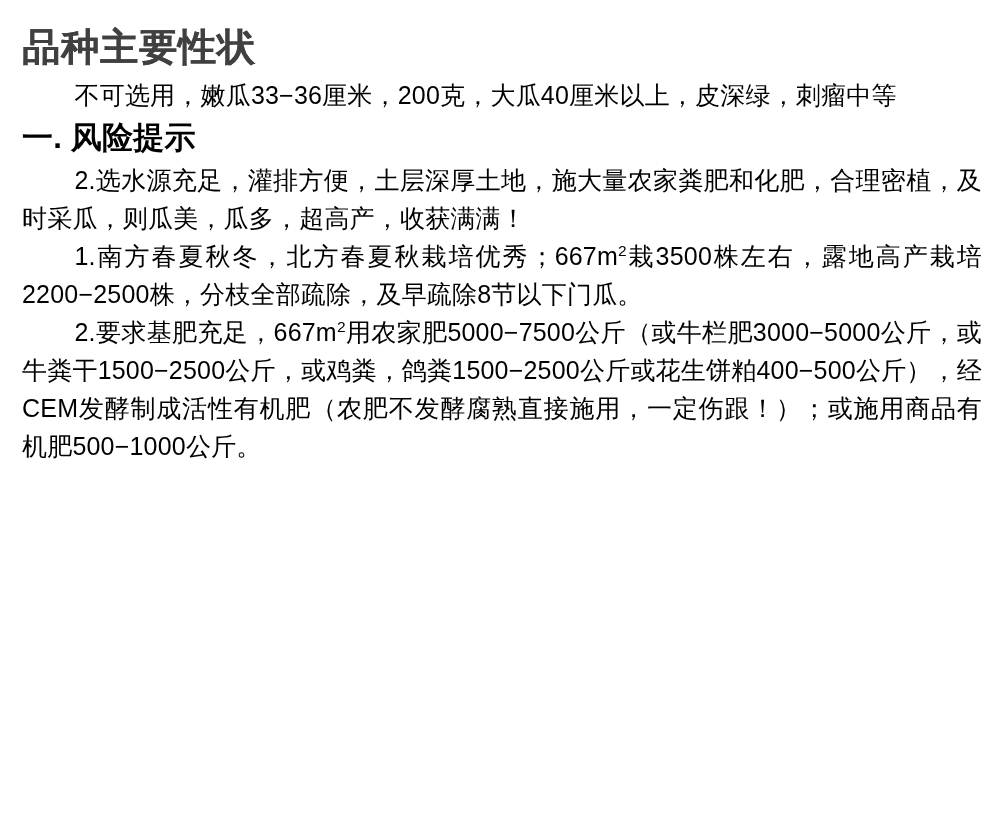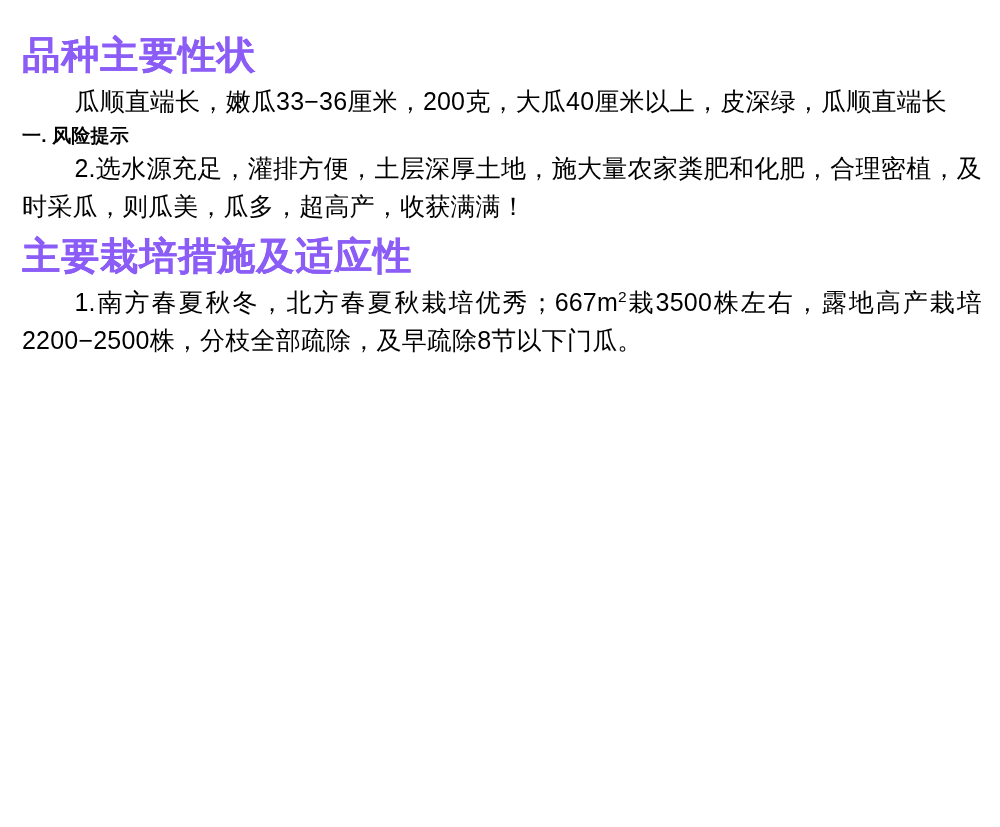--- a/index.html
+++ b/index.html
@@ -15,47 +15,47 @@
     overflow: hidden;
   }
   .page {
     position: relative;
     width: 1000px;
     height: 827px;
     box-sizing: border-box;
     padding: 24px 18px 0 22px;
   }
   .heading {
-    font-family: Liberation Serif, serif;
+    font-family: Liberation Mono, monospace;
     font-weight: bold;
     font-size: 38px;
     line-height: 1.15;
-    color: #8b5cf6;
+    color: #404040;
     letter-spacing: 1px;
-    margin: 10px 0 4px 0;
+    margin: 4px 0 4px 0;
     text-shadow: 0.5px 0 0 currentColor;
   }
   .heading-2 {
     margin-top: 10px;
   }
   .para {
     font-size: 25px;
     line-height: 1.52;
     margin: 0;
     text-align: justify;
     letter-spacing: 0.2px;
   }
   .indent {
     text-indent: 2.1em;
   }
   .indent-small {
     text-indent: 1.9em;
   }
   .sub-heading {
-    font-size: 19px;
+    font-size: 31px;
     line-height: 1.45;
     margin: 2px 0 0 0;
     font-weight: bold;
     letter-spacing: 0.2px;
   }
   .block {
     margin-bottom: 0px;
   }
   sup {
     font-size: 0.62em;
@@ -63,27 +63,27 @@
     line-height: 0;
   }
 </style>
 </head>
 <body>
 
 <div class="page">
 
   <h1 class="heading">品种主要性状</h1>
 
-  <p class="para indent block">瓜顺直端长，嫩瓜33−36厘米，200克，大瓜40厘米以上，皮深绿，瓜顺直端长</p>
+  <p class="para indent block">不可选用，嫩瓜33−36厘米，200克，大瓜40厘米以上，皮深绿，刺瘤中等</p>
 
   <p class="sub-heading">一. 风险提示</p>
 
 
   <p class="para indent block">2.选水源充足，灌排方便，土层深厚土地，施大量农家粪肥和化肥，合理密植，及时采瓜，则瓜美，瓜多，超高产，收获满满！</p>
 
-  <h1 class="heading heading-2">主要栽培措施及适应性</h1>
 
   <p class="para indent block"><span>1.南方春夏秋冬，北方春夏秋栽培优秀；667m</span><sup>2</sup><span>栽3500株左右，露地高产栽培2200−2500株，分枝全部疏除，及早疏除8节以下门瓜。</span></p>
 
+  <p class="para indent block"><span>2.要求基肥充足，667m</span><sup>2</sup><span>用农家肥5000−7500公斤（或牛栏肥3000−5000公斤，或牛粪干1500−2500公斤，或鸡粪，鸽粪1500−2500公斤或花生饼粕400−500公斤），经CEM发酵制成活性有机肥（农肥不发酵腐熟直接施用，一定伤跟！）；或施用商品有机肥500−1000公斤。</span></p>
 
 
 
 </div>
 
 </body></html>

